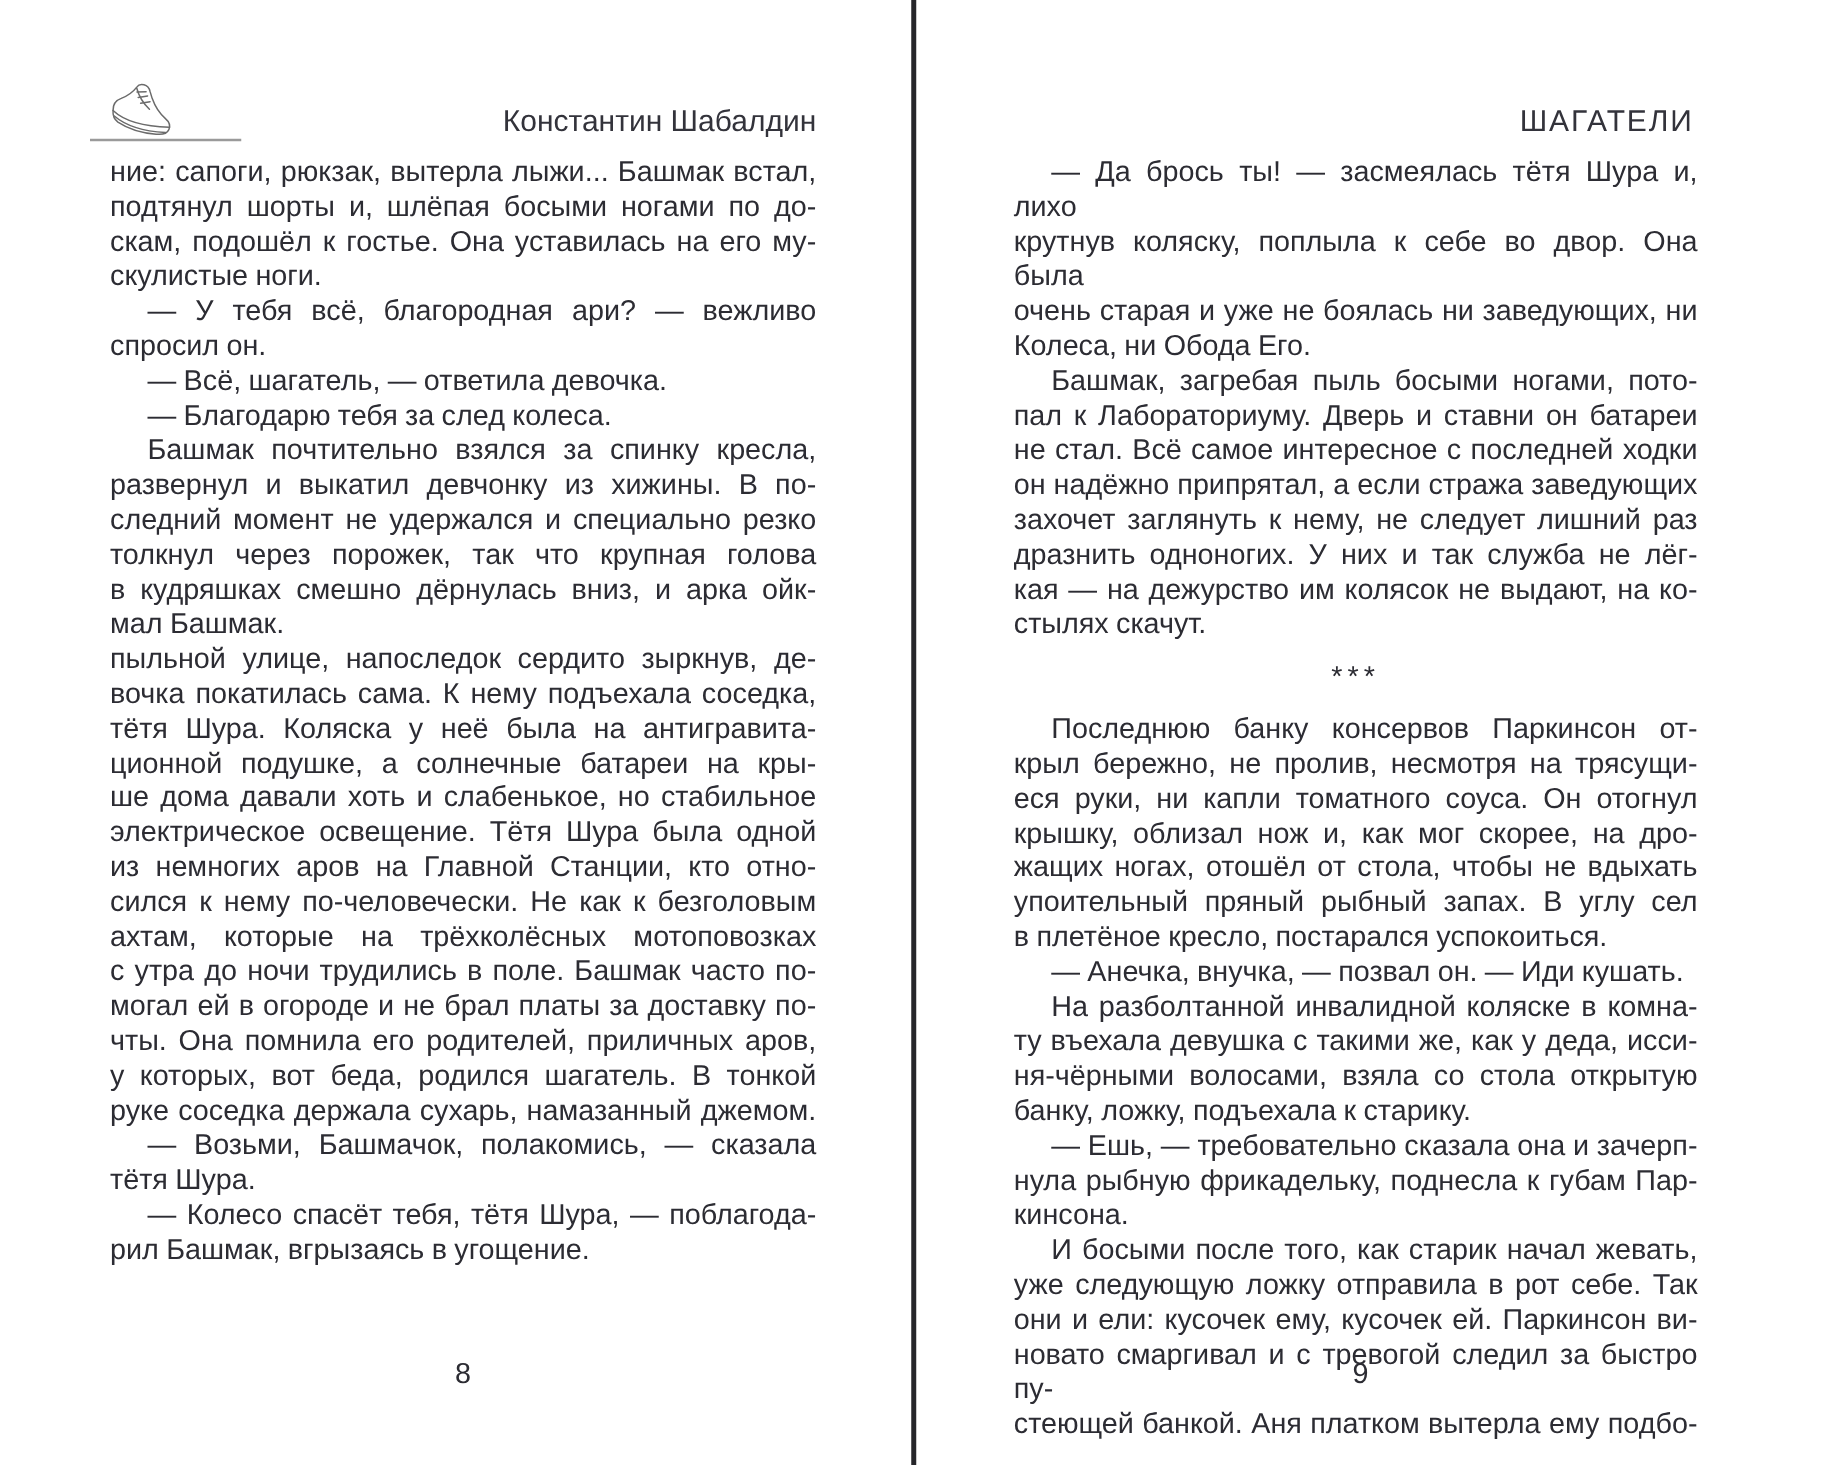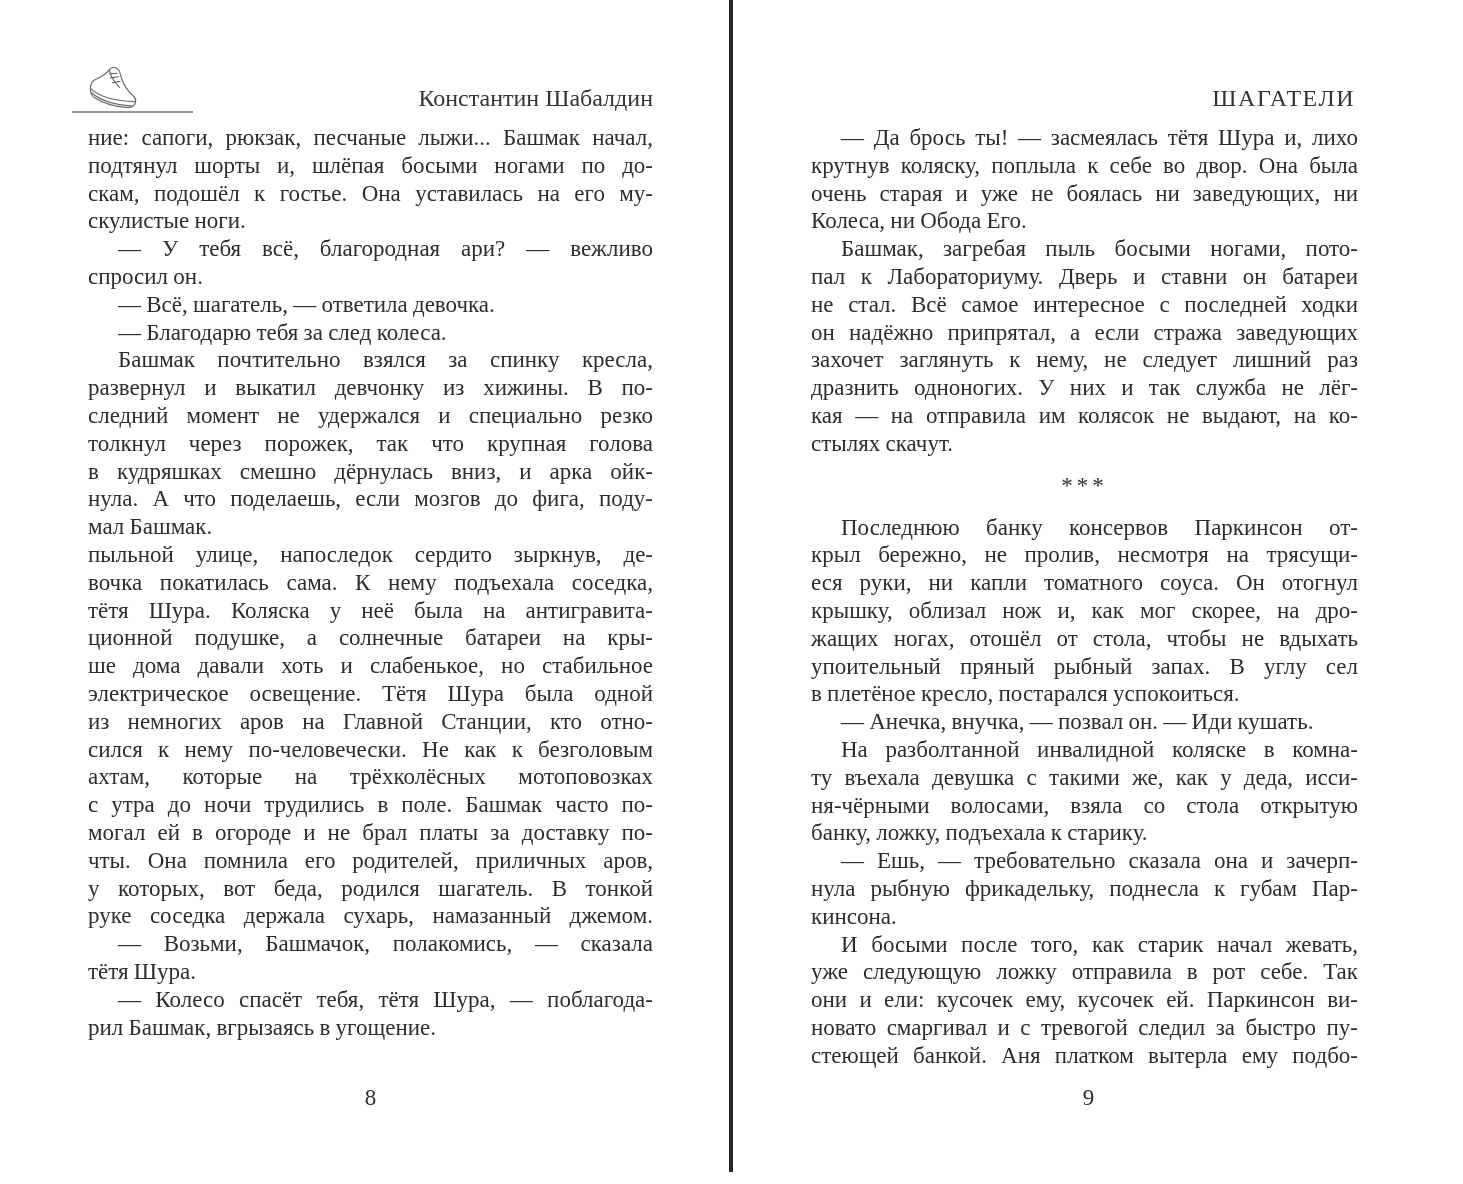--- a/index.html
+++ b/index.html
@@ -5,21 +5,21 @@
   html, body {
     margin: 0;
     padding: 0;
     background: #ffffff;
   }
   .book {
     position: relative;
     width: 1463px;
     height: 1172px;
     background: #ffffff;
-    font-family: Liberation Serif, serif;
+    font-family: Liberation Sans, sans-serif;
     color: #2c2c33;
     overflow: hidden;
   }
   .page {
     position: absolute;
     top: 0;
     height: 1184px;
     background: #ffffff;
   }
   .page.left  { left: 0;   width: 727px; }
@@ -100,34 +100,33 @@
         <path d="M8 31 Q6 24 12 20 Q19 15 22 8 Q23 5 27 5 Q31 5 33 9 L36 14 Q42 23 50 27 Q56 30 55 35 Q54 40 46 41 Q28 44 14 39 Q9 37 8 31 Z"></path>
         <path d="M8 31 Q24 40 55 33" fill="none"></path>
         <path d="M10 35 Q26 43 53 38" fill="none"></path>
         <path d="M22 9 Q27 18 36 23" fill="none"></path>
         <path d="M23 12 L30 10 M25 16 L32 13 M28 20 L35 17" fill="none"></path>
       </g>
     </svg>
     <div class="head-rule"></div>
     <div class="running-head">Константин Шабалдин</div>
     <div class="body">
-        <div class="line j">ние: сапоги, рюкзак, песчаные лыжи... Башмак начал,</div>
+        <div class="line j">ние: сапоги, рюкзак, вытерла лыжи... Башмак встал,</div>
         <div class="line j">подтянул шорты и, шлёпая босыми ногами по до-</div>
         <div class="line j">скам, подошёл к гостье. Она уставилась на его му-</div>
         <div class="line">скулистые ноги.</div>
         <div class="line j ind">— У тебя всё, благородная ари? — вежливо</div>
         <div class="line">спросил он.</div>
         <div class="line ind">— Всё, шагатель, — ответила девочка.</div>
         <div class="line ind">— Благодарю тебя за след колеса.</div>
         <div class="line j ind">Башмак почтительно взялся за спинку кресла,</div>
         <div class="line j">развернул и выкатил девчонку из хижины. В по-</div>
         <div class="line j">следний момент не удержался и специально резко</div>
         <div class="line j">толкнул через порожек, так что крупная голова</div>
         <div class="line j">в кудряшках смешно дёрнулась вниз, и арка ойк-</div>
-        <div class="line j">нула. А что поделаешь, если мозгов до фига, поду-</div>
         <div class="line">мал Башмак.</div>
         <div class="line j">пыльной улице, напоследок сердито зыркнув, де-</div>
         <div class="line j">вочка покатилась сама. К нему подъехала соседка,</div>
         <div class="line j">тётя Шура. Коляска у неё была на антигравита-</div>
         <div class="line j">ционной подушке, а солнечные батареи на кры-</div>
         <div class="line j">ше дома давали хоть и слабенькое, но стабильное</div>
         <div class="line j">электрическое освещение. Тётя Шура была одной</div>
         <div class="line j">из немногих аров на Главной Станции, кто отно-</div>
         <div class="line j">сился к нему по-человечески. Не как к безголовым</div>
         <div class="line j">ахтам, которые на трёхколёсных мотоповозках</div>
@@ -152,21 +151,21 @@
         <div class="line j ind">— Да брось ты! — засмеялась тётя Шура и, лихо</div>
         <div class="line j">крутнув коляску, поплыла к себе во двор. Она была</div>
         <div class="line j">очень старая и уже не боялась ни заведующих, ни</div>
         <div class="line">Колеса, ни Обода Его.</div>
         <div class="line j ind">Башмак, загребая пыль босыми ногами, пото-</div>
         <div class="line j">пал к Лабораториуму. Дверь и ставни он батареи</div>
         <div class="line j">не стал. Всё самое интересное с последней ходки</div>
         <div class="line j">он надёжно припрятал, а если стража заведующих</div>
         <div class="line j">захочет заглянуть к нему, не следует лишний раз</div>
         <div class="line j">дразнить одноногих. У них и так служба не лёг-</div>
-        <div class="line j">кая — на отправила им колясок не выдают, на ко-</div>
+        <div class="line j">кая — на дежурство им колясок не выдают, на ко-</div>
         <div class="line">стылях скачут.</div>
         <div class="sepblock">***</div>
         <div class="line j ind">Последнюю банку консервов Паркинсон от-</div>
         <div class="line j">крыл бережно, не пролив, несмотря на трясущи-</div>
         <div class="line j">еся руки, ни капли томатного соуса. Он отогнул</div>
         <div class="line j">крышку, облизал нож и, как мог скорее, на дро-</div>
         <div class="line j">жащих ногах, отошёл от стола, чтобы не вдыхать</div>
         <div class="line j">упоительный пряный рыбный запах. В углу сел</div>
         <div class="line">в плетёное кресло, постарался успокоиться.</div>
         <div class="line ind">— Анечка, внучка, — позвал он. — Иди кушать.</div>

